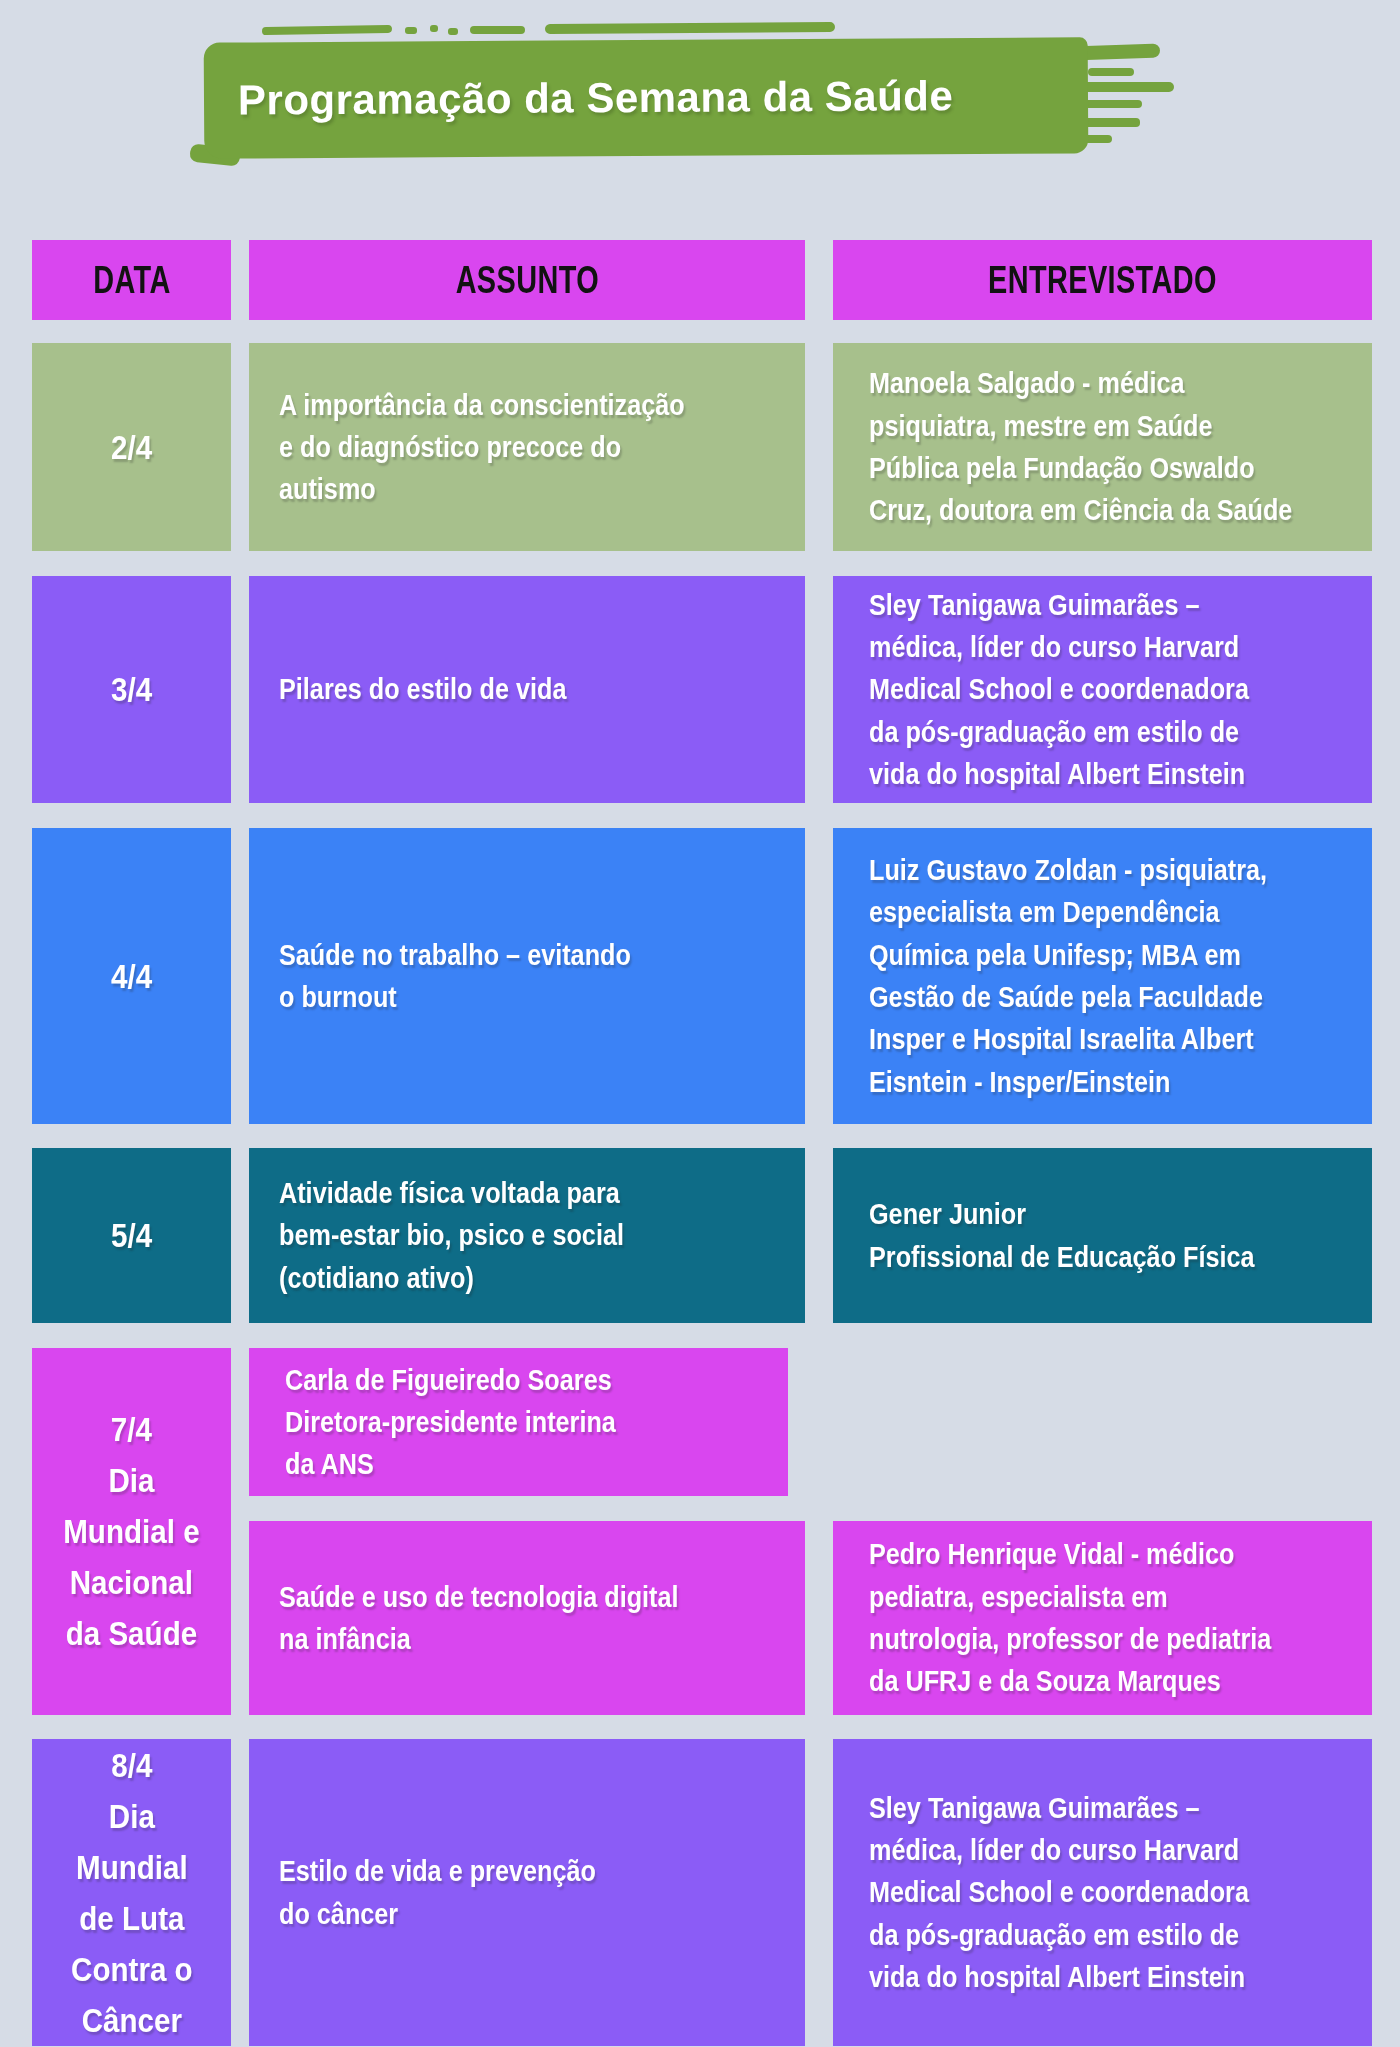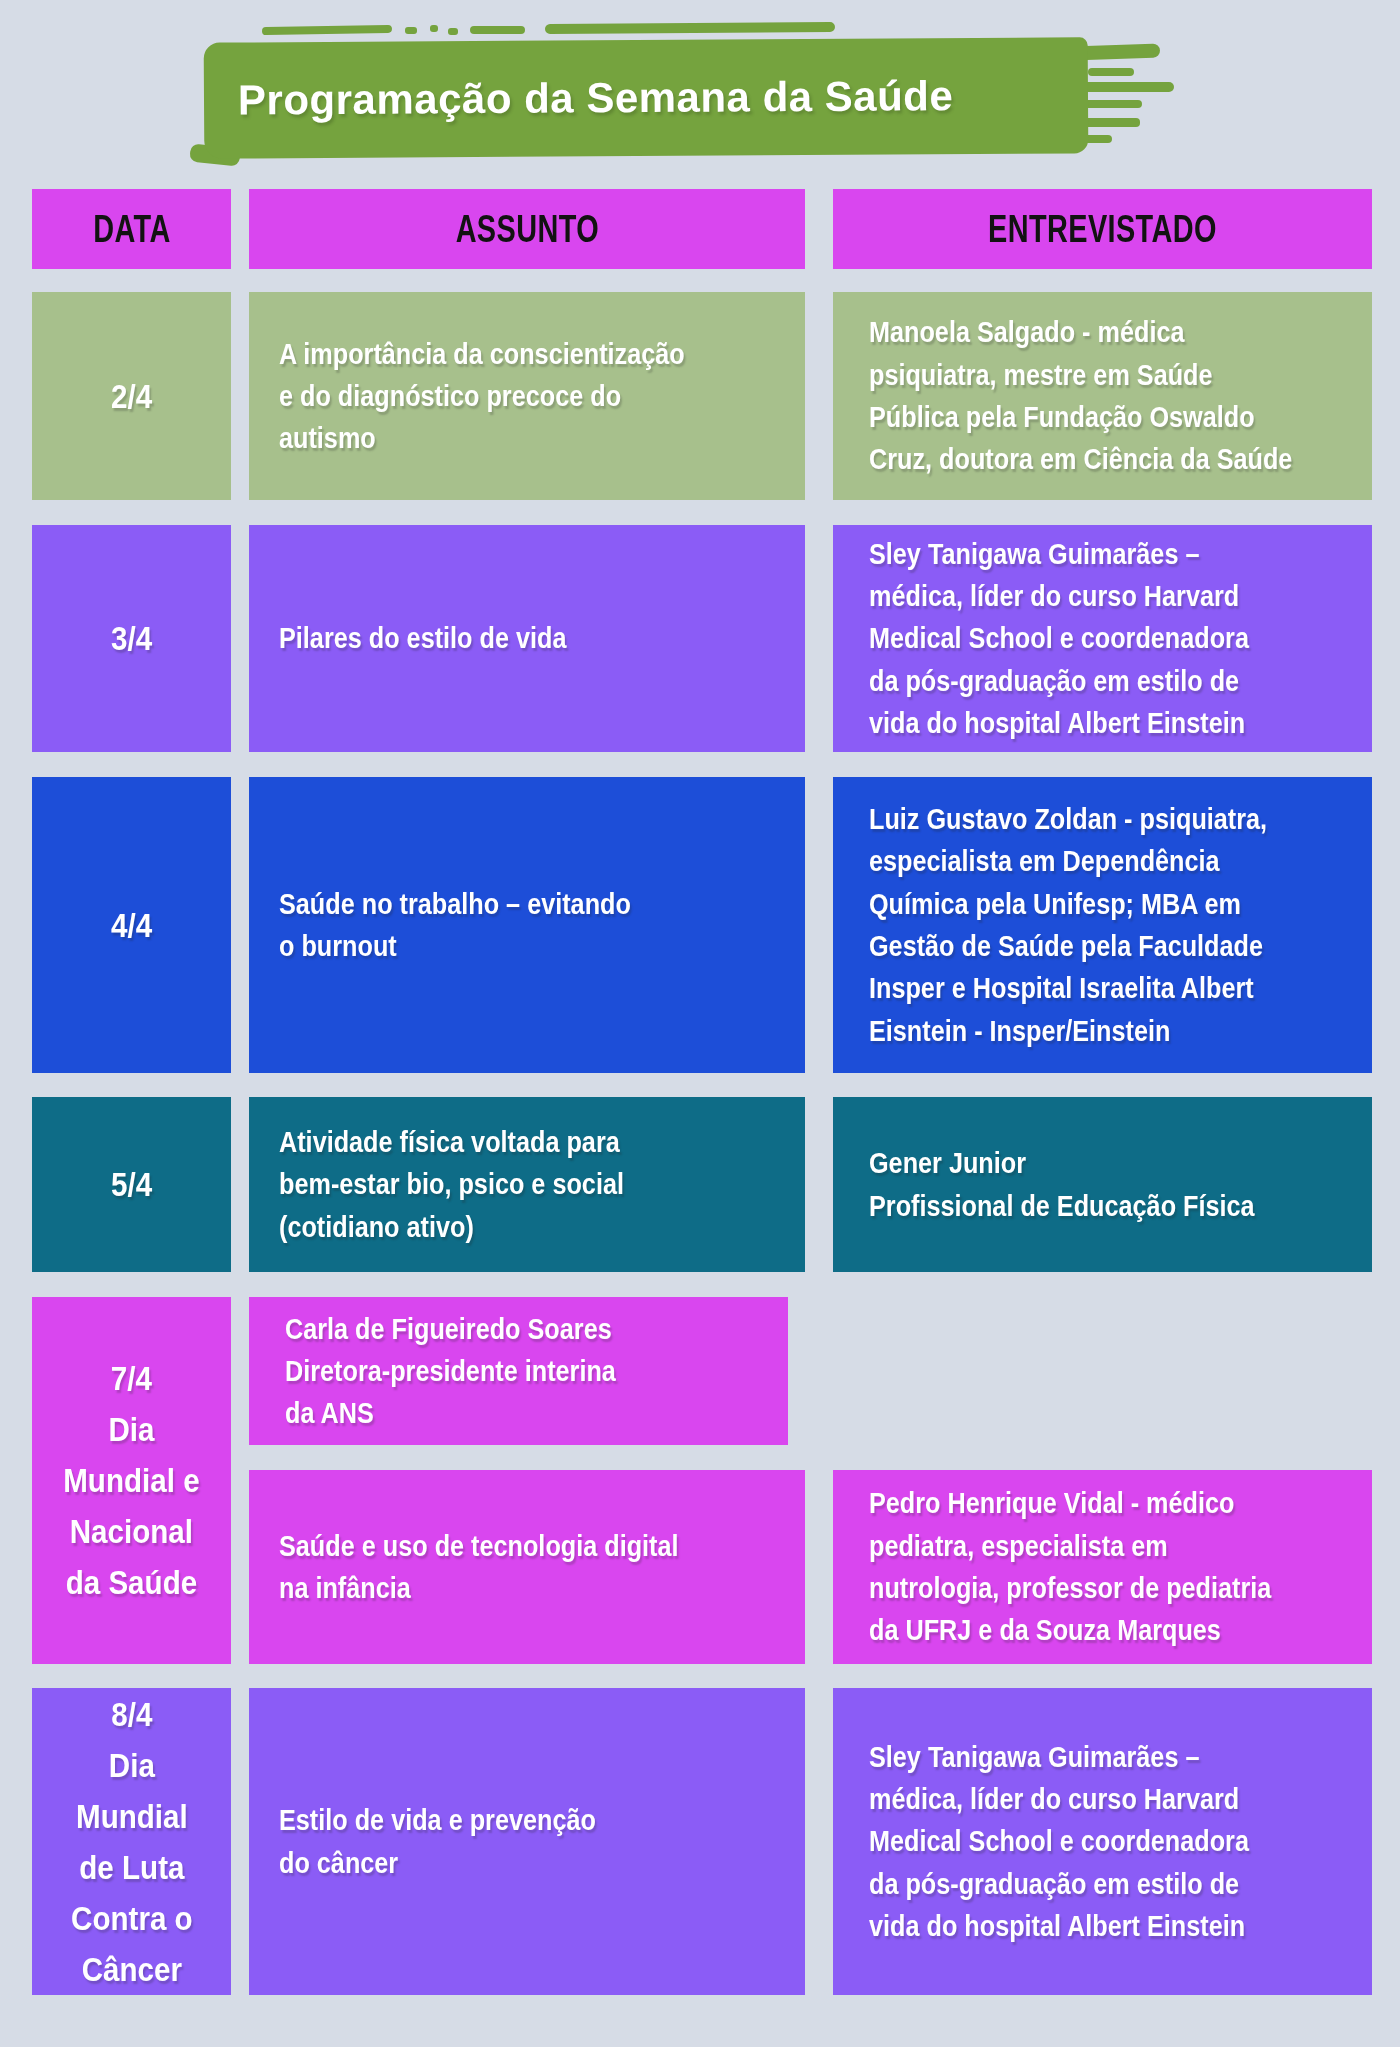--- a/index.html
+++ b/index.html
@@ -9,21 +9,21 @@
   .poster {
     position: relative;
     width: 1400px;
     height: 2047px;
     margin: 0 auto;
     background: #D6DCE6;
     overflow: hidden;
   }
 
   
-  .banner-area { position: relative; height: 189px; }
+  .banner-area { position: relative; height: 240px; }
   .banner-main {
     position: absolute;
     left: 204px; top: 40px;
     width: 884px; height: 116px;
     background: #75A33E;
     border-radius: 16px 8px 14px 18px;
     transform: rotate(-0.35deg);
     display: flex;
     align-items: center;
   }
@@ -93,21 +93,21 @@
     letter-spacing: 0.5px;
     transform: scaleX(0.76);
     transform-origin: center center;
     text-shadow: none;
   }
 
   
   .bg-teal      { background: #d946ef; }
   .bg-sage      { background: #A7C08C; }
   .bg-orange    { background: #8b5cf6; }
-  .bg-olive     { background: #1d4ed8; }
+  .bg-olive     { background: #3b82f6; }
   .bg-darkteal  { background: #0E6C87; }
 
   
   .row-header  { height: 80px;  margin-bottom: 23px; }
   .row-header .cell { height: 80px; }
   .row-1 { height: 208px; margin-bottom: 25px; }
   .row-2 { height: 227px; margin-bottom: 25px; }
   .row-3 { height: 296px; margin-bottom: 24px; }
   .row-4 { height: 175px; margin-bottom: 25px; }
   .row-5 { height: 367px; margin-bottom: 24px; }

